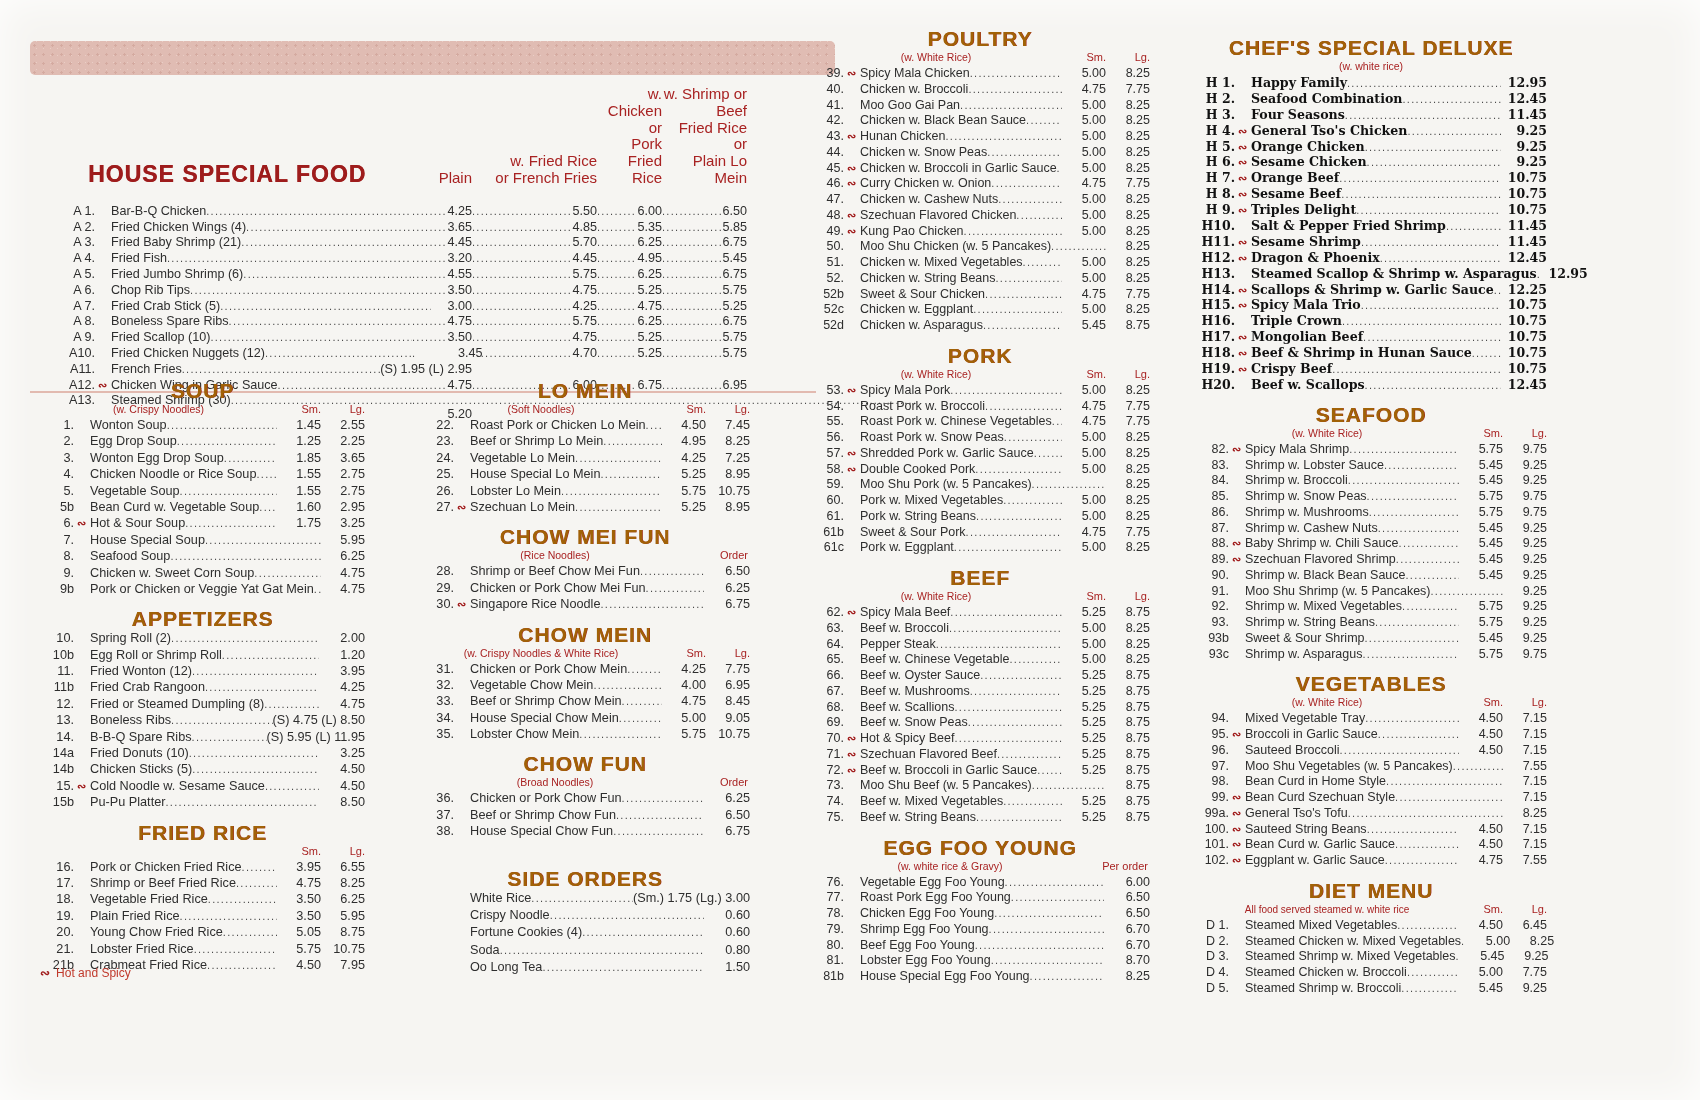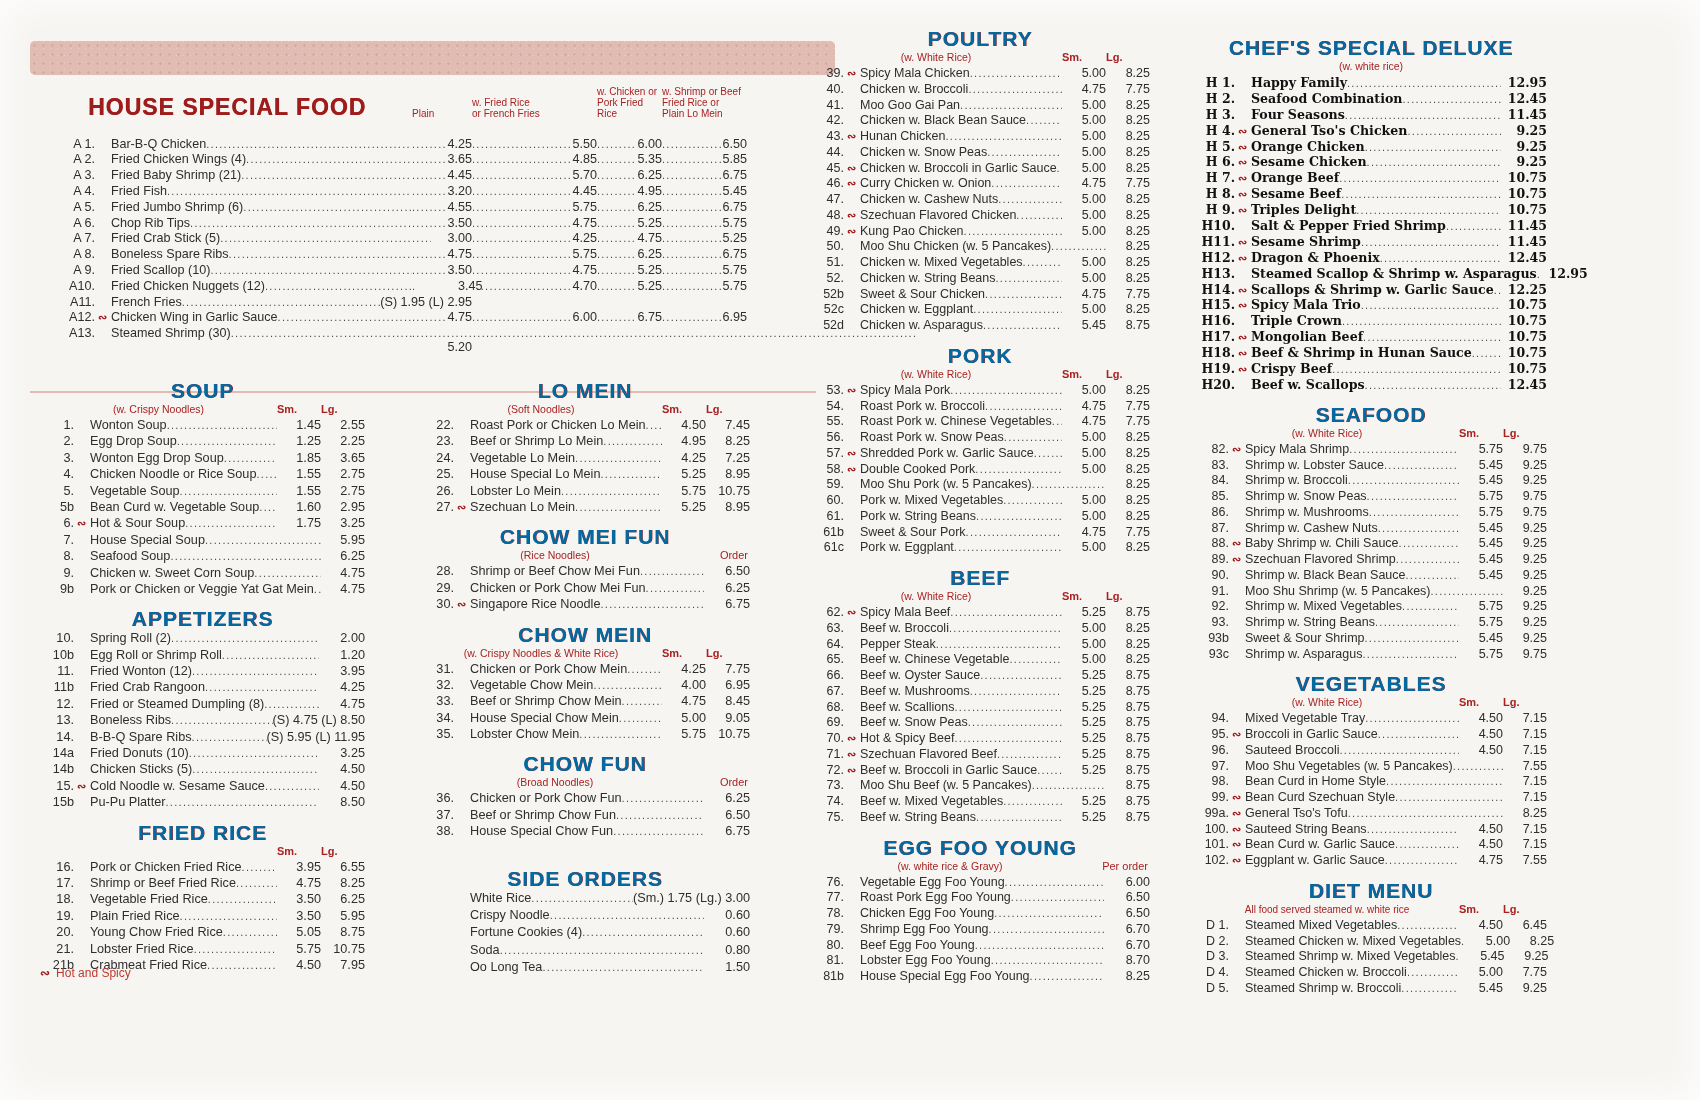--- a/index.html
+++ b/index.html
@@ -7,27 +7,27 @@
         box-shadow:inset 0 0 40px rgba(255,255,255,.9);
         font-family:"Liberation Sans",sans-serif;color:#2e2e2e;overflow:hidden;}
   .band{position:absolute;left:30px;top:41px;width:805px;height:34px;border-radius:5px;
         background-color:#ddb3a9;
         background-image:radial-gradient(#cf9d92 18%,transparent 19%),radial-gradient(#e9c8bf 16%,transparent 17%);
         background-size:9px 9px,7px 7px;background-position:0 0,3px 4px;opacity:.85;}
   .divider{position:absolute;left:30px;top:391px;width:786px;height:2px;background:#e2bab0;}
 
   
   .section{margin-bottom:9px;}
-  .sec-title{text-align:center;font-size:21px;font-weight:800;color:#0369a1;
+  .sec-title{text-align:center;font-size:21px;font-weight:800;color:#a16207;
              letter-spacing:1px;line-height:23px;height:24px;
              font-family:"Liberation Sans",sans-serif;text-shadow:.4px 0 0 #9e1c1c;}
   .subrow{display:flex;align-items:baseline;height:15px;font-size:10.5px;color:#a82222;}
   .sub-spacer{flex:1;}
   .sec-subtitle{flex:none;white-space:nowrap;}
-  .ph{flex:none;width:44px;text-align:left;font-size:11px;font-weight:700;}
+  .ph{flex:none;width:44px;text-align:right;font-size:11px;font-weight:400;}
   .ph-wide{width:auto;min-width:58px;text-align:right;padding-right:2px;font-weight:400;}
 
   .row{display:flex;align-items:baseline;height:16.4px;font-size:12.7px;}
   .num{flex:none;width:34px;text-align:right;padding-right:3px;white-space:nowrap;}
   .spicy{flex:none;width:13px;color:#a11d1d;font-size:11px;font-weight:700;}
   .iname{flex:none;white-space:nowrap;}
   .dots{flex:1;overflow:hidden;white-space:nowrap;min-width:5px;color:#4a4a4a;}
   .dots::after{content:"....................................................................................................................";
                letter-spacing:1.3px;font-size:11px;}
   .price{flex:none;width:44px;text-align:right;white-space:nowrap;}
@@ -41,21 +41,21 @@
   .col2{left:420px;top:379px;width:330px;}
   .col3{left:810px;top:27px;width:340px;}
   .col4{left:1195px;top:36px;width:352px;}
   .col3 .row,.col4 .row{height:15.75px;font-size:12.5px;}
   .col3 .section,.col4 .section{margin-bottom:10px;}
 
   
   .hhead{display:flex;align-items:flex-end;margin-bottom:16px;}
   .house-title{flex:1;font-size:23px;font-weight:800;color:#9e1c1c;letter-spacing:1px;
                padding-left:33px;text-shadow:.4px 0 0 #9e1c1c;}
-  .hch{flex:none;font-size:10px;line-height:1.12;color:#a82222;text-align:left;
+  .hch{flex:none;font-size:15px;line-height:1.12;color:#a82222;text-align:right;
        white-space:pre-line;padding-bottom:1px;}
   .hc1{width:60px;} .hc2{width:125px;} .hc3{width:65px;} .hc4{width:85px;}
   .house .row{height:15.8px;font-size:12.6px;}
   .house .num{width:40px;}
   .hcell{flex:none;display:flex;align-items:baseline;}
   .hcell .hval{flex:none;margin-left:auto;white-space:nowrap;}
   .hspacer{flex:none;}
 
   
   .serif .iname,.serif .num,.serif .price,.serif .inline-price{

